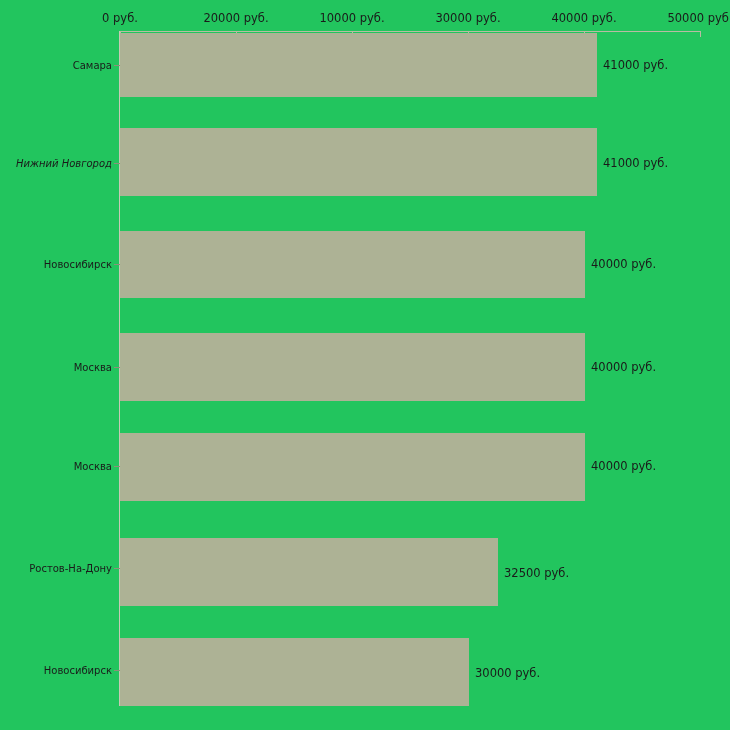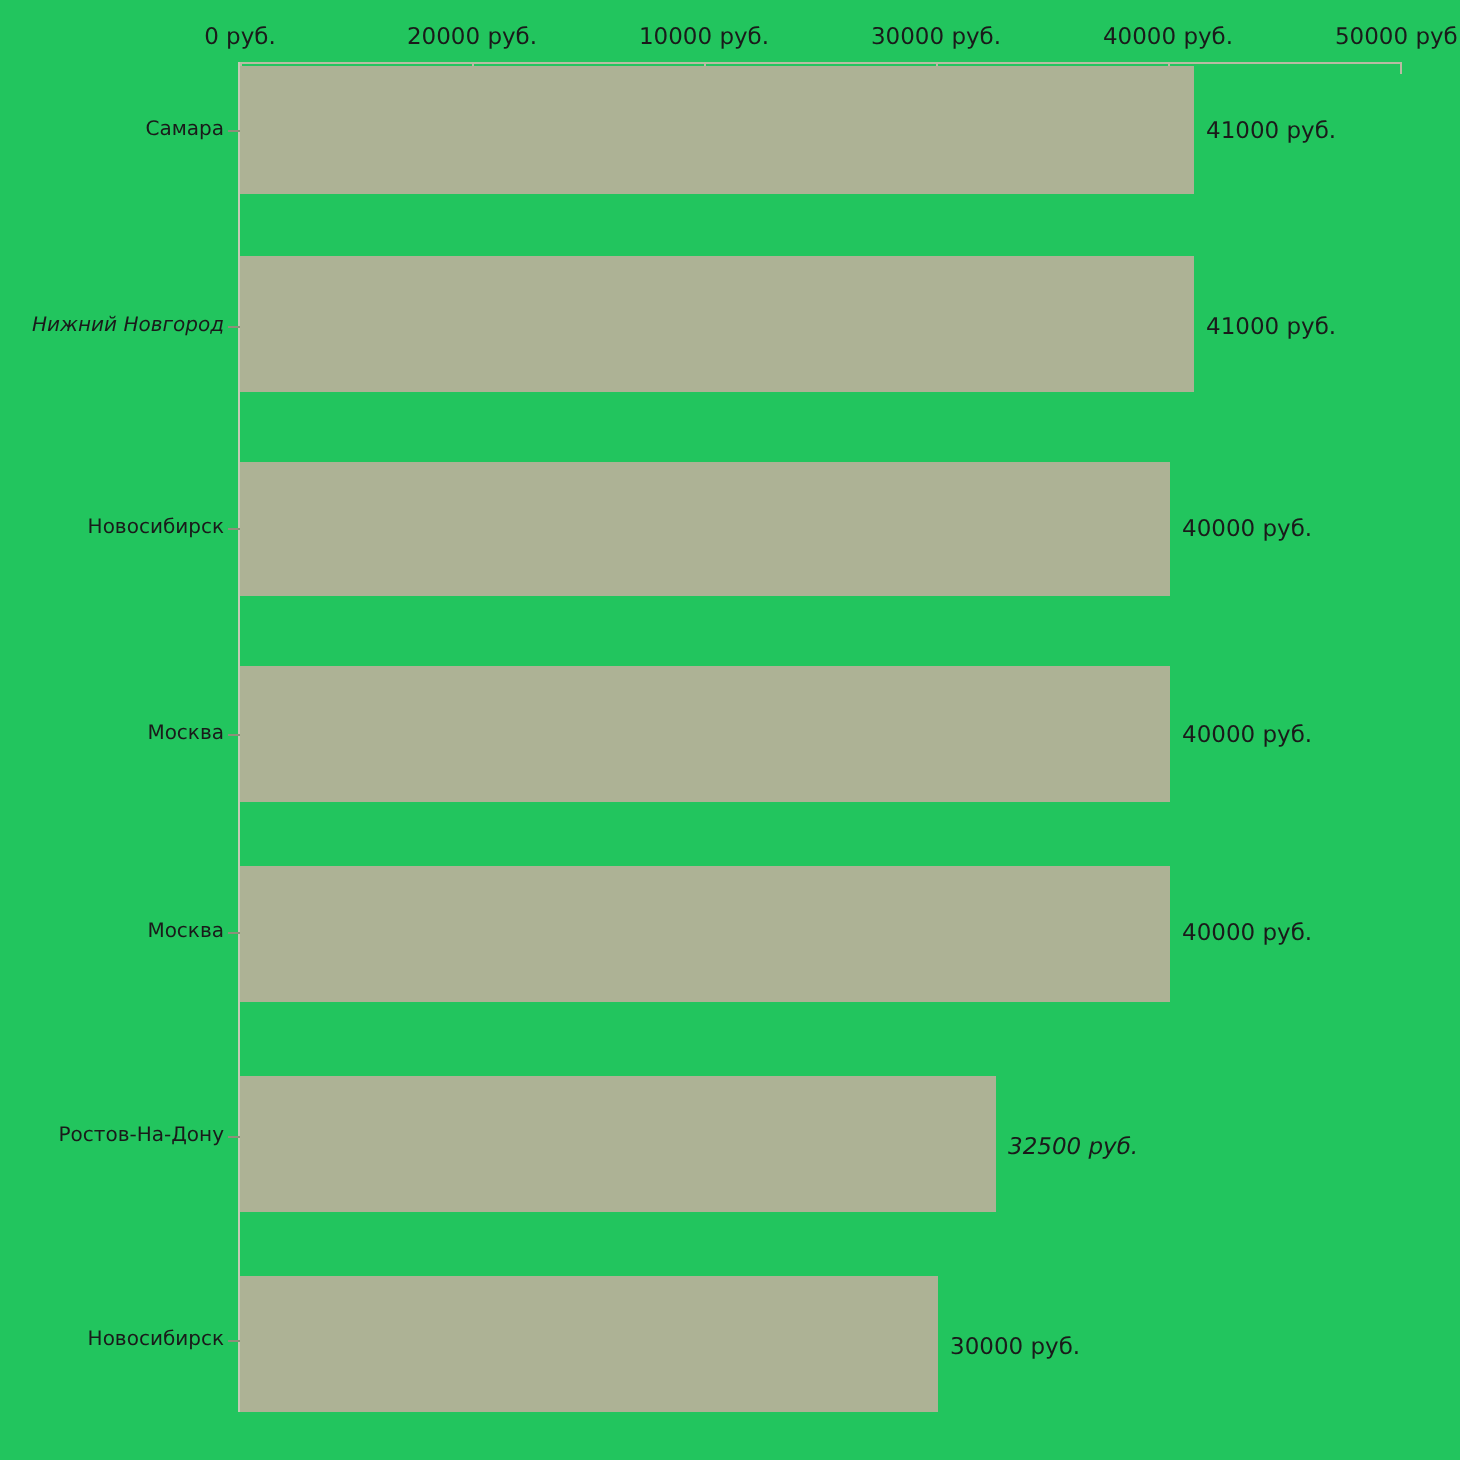--- a/index.html
+++ b/index.html
@@ -142,17 +142,17 @@
     <div class="bar" style="top:538px; height:68px; width:378px;"></div>
     <div class="bar" style="top:638px; height:68px; width:349px;"></div>
   </div>
 
   <div>
     <div class="bar-value" style="top:65px; left:603px;">41000 руб.</div>
     <div class="bar-value" style="top:163px; left:603px;">41000 руб.</div>
     <div class="bar-value" style="top:264px; left:591px;">40000 руб.</div>
     <div class="bar-value" style="top:367px; left:591px;">40000 руб.</div>
     <div class="bar-value" style="top:466px; left:591px;">40000 руб.</div>
-    <div class="bar-value" style="top:573px; left:504px;font-style:italic;">32500 руб.</div>
+    <div class="bar-value" style="top:573px; left:504px;">32500 руб.</div>
     <div class="bar-value" style="top:673px; left:475px;">30000 руб.</div>
   </div>
 
 </div>
 
 </body></html>

